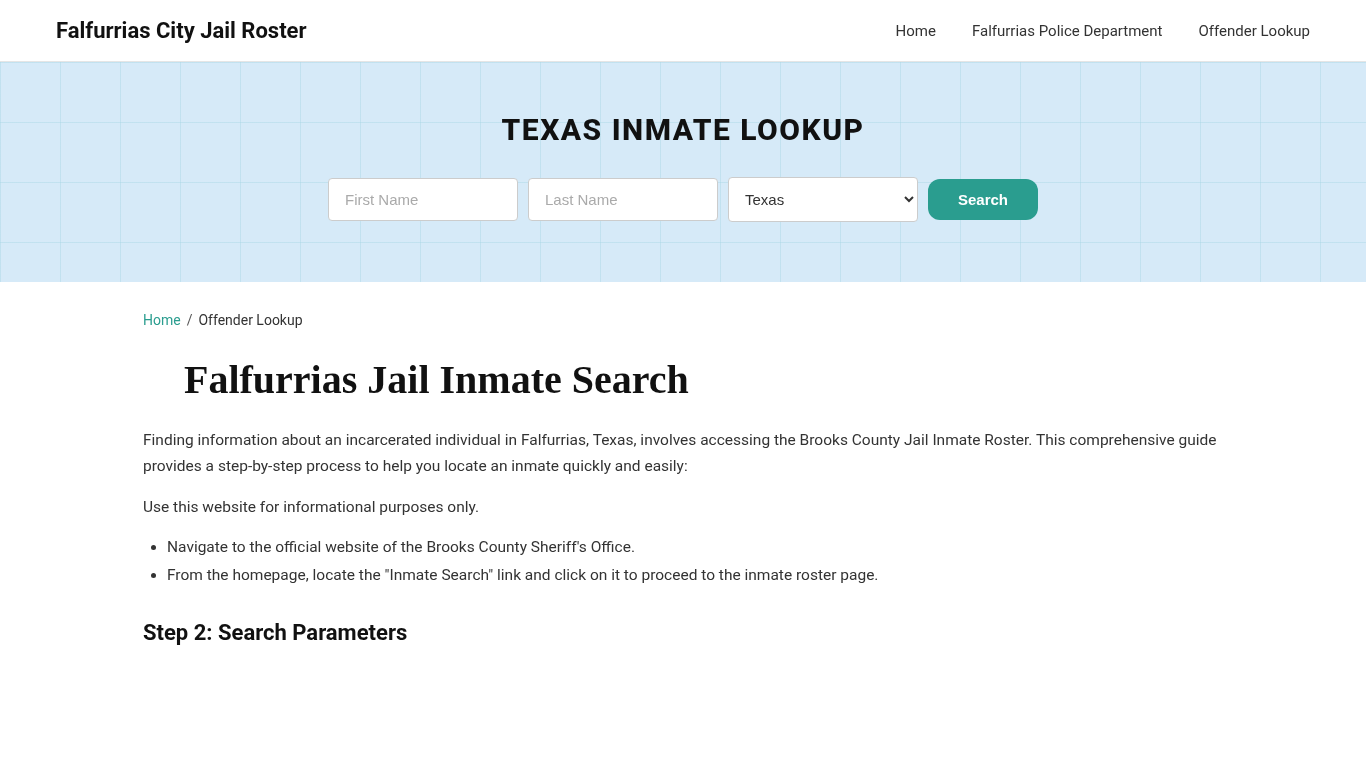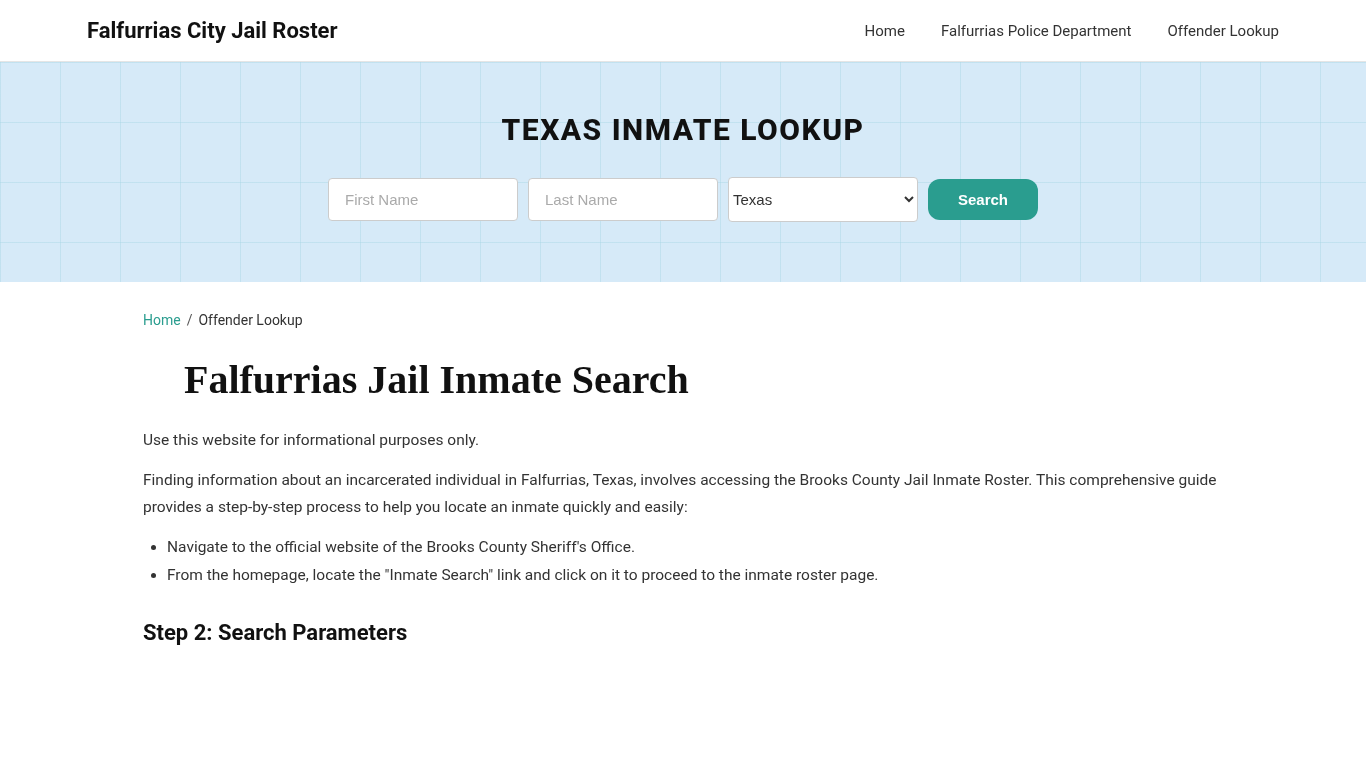--- a/index.html
+++ b/index.html
@@ -12,21 +12,21 @@
       font-family: -apple-system, BlinkMacSystemFont, 'Segoe UI', Roboto, Oxygen, sans-serif;
       font-size: 16px;
       color: #333;
       background: #fff;
     }
 
     
     .site-header {
       background: #fff;
       border-bottom: 1px solid #e5e5e5;
-      padding: 18px 87px;
+      padding: 18px 56px;
       display: flex;
       align-items: center;
       justify-content: space-between;
     }
 
     .site-title {
       font-size: 22px;
       font-weight: 700;
       color: #111;
       text-decoration: none;
@@ -80,21 +80,21 @@
       width: 190px;
       color: #c2410c;
       background: #fff;
     }
 
     .search-form input[type="text"]::placeholder {
       color: #aaa;
     }
 
     .search-form select {
-      padding: 12px 0;
+      padding: 12px 12px;
       border: 1px solid #ccc;
       border-radius: 4px;
       font-size: 15px;
       width: 190px;
       color: #333;
       background: #fff;
       appearance: auto;
     }
 
     .search-button {
@@ -234,22 +234,22 @@
   <nav class="breadcrumb">
     <a href="#">Home</a>
     <span class="breadcrumb-separator">/</span>
     <span class="breadcrumb-current">Offender Lookup</span>
   </nav>
 
   
   <h1 class="page-heading">Falfurrias Jail Inmate Search</h1>
 
   
+  <p class="intro-text">Finding information about an incarcerated individual in Falfurrias, Texas, involves accessing the Brooks County Jail Inmate Roster. This comprehensive guide provides a step-by-step process to help you locate an inmate quickly and easily:</p>
   <p class="intro-text">Use this website for informational purposes only.</p>
-  <p class="intro-text">Finding information about an incarcerated individual in Falfurrias, Texas, involves accessing the Brooks County Jail Inmate Roster. This comprehensive guide provides a step-by-step process to help you locate an inmate quickly and easily:</p>
 
   
 
   
   <ul class="bullet-list">
     <li>Navigate to the official website of the Brooks County Sheriff's Office.</li>
     <li>From the homepage, locate the "Inmate Search" link and click on it to proceed to the inmate roster page.</li>
   </ul>
 
   

